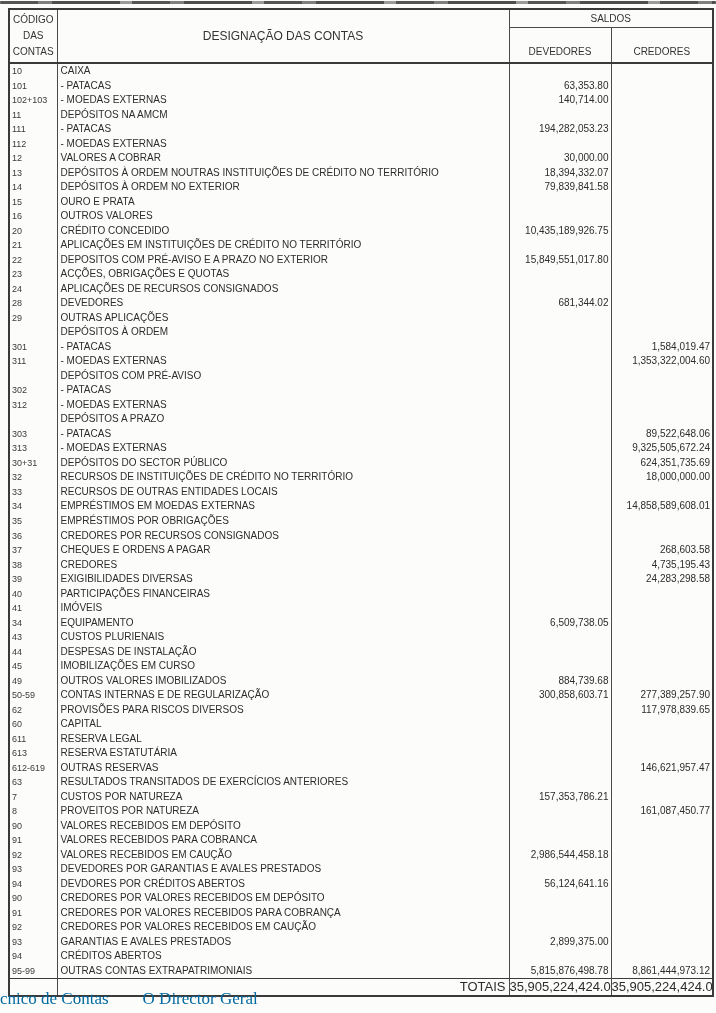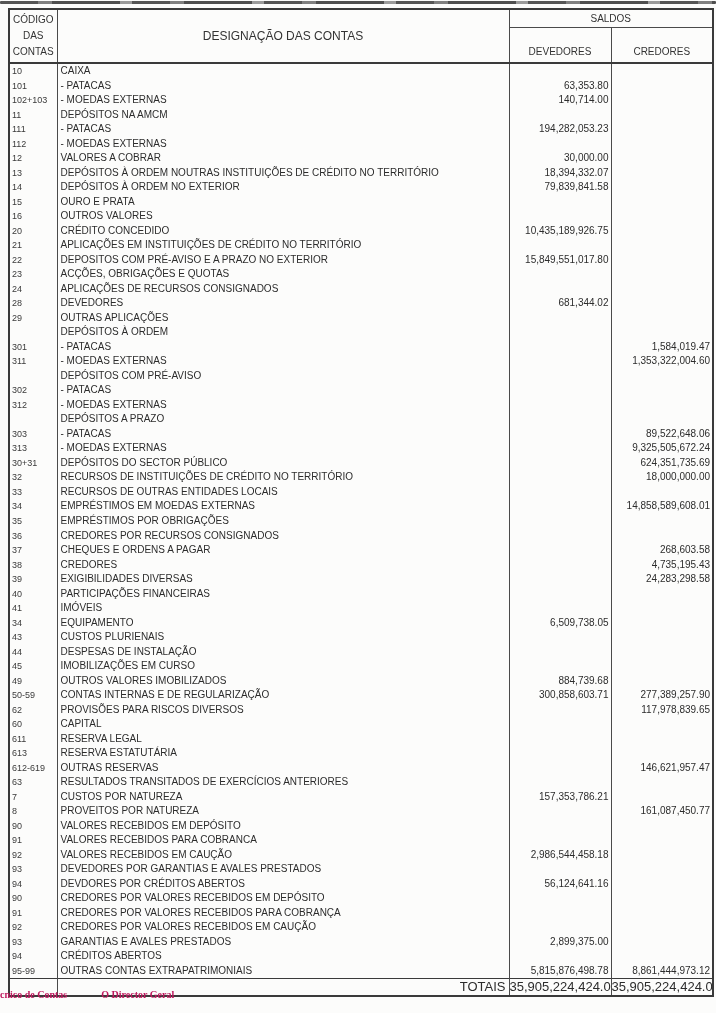--- a/index.html
+++ b/index.html
@@ -39,21 +39,21 @@
   td.col-num{text-align:right;padding-right:2px;}
   td.col-dev{border-right:1px solid #4a4a4a;}
   tfoot td{
     height:16px;font-size:13px;line-height:16px;border-top:1px solid #3a3a3a;vertical-align:middle;
   }
   tfoot td.col-code{border-right:1px solid #4a4a4a;}
   tfoot td.t-label{text-align:right;padding-right:3px;border-right:1px solid #4a4a4a;}
   tfoot td.col-num{text-align:left;padding-right:2px;}
   .footer-sign{
     position:absolute;top:989px;left:0;
-    font-family:"Liberation Serif",serif;font-size:10px;color:#be185d;font-weight:bold;
+    font-family:"Liberation Serif",serif;font-size:17px;color:#0369a1;
   }
   .footer-sign .gap{display:inline-block;width:34px;}
 </style>
 </head>
 <body>
 
 <div class="scan-top"></div>
 
 <table class="accounts">
   <colgroup>

